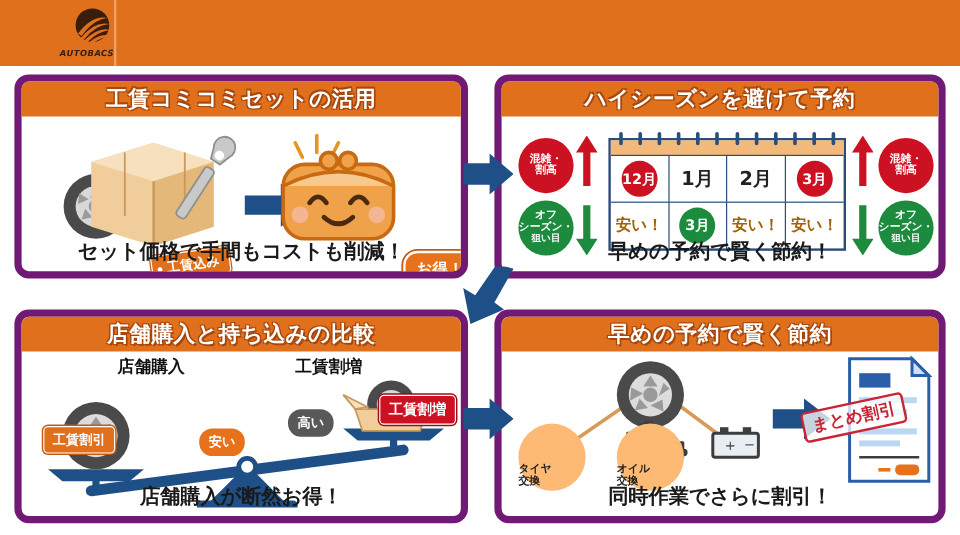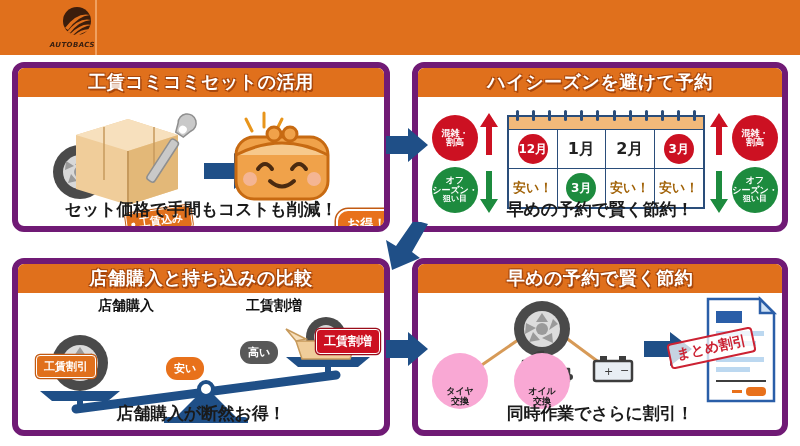--- a/index.html
+++ b/index.html
@@ -173,22 +173,22 @@
     font-size:11px;font-weight:bold;padding:4px 8px;border-radius:11px;white-space:nowrap;
   }
   .b-takai {
     position:absolute; background:#585858;color:#fff;
     font-size:11px;font-weight:bold;padding:4px 8px;border-radius:11px;white-space:nowrap;
   }
 
   
   .circ {
     position:absolute; width:56px;height:56px;border-radius:50%;
-    background:#f9a8d4; display:flex;flex-direction:column;
-    align-items:center;justify-content:flex-end; padding-bottom:3px;
+    background:#fdba74; display:flex;flex-direction:column;
+    align-items:flex-start;justify-content:flex-end; padding-bottom:3px;
     box-sizing:border-box;
   }
   .circ .lab { font-size:9px;font-weight:bold;color:#222;line-height:1.05;text-align:center;}
   .stamp {
     position:absolute; left:250px; top:42px;
     color:#cc2233; font-size:14px;font-weight:bold;
     border:2px solid #cc2233; border-radius:4px;
     padding:2px 6px; transform:rotate(-12deg);
     background:rgba(255,255,255,0.75); white-space:nowrap;
   }

